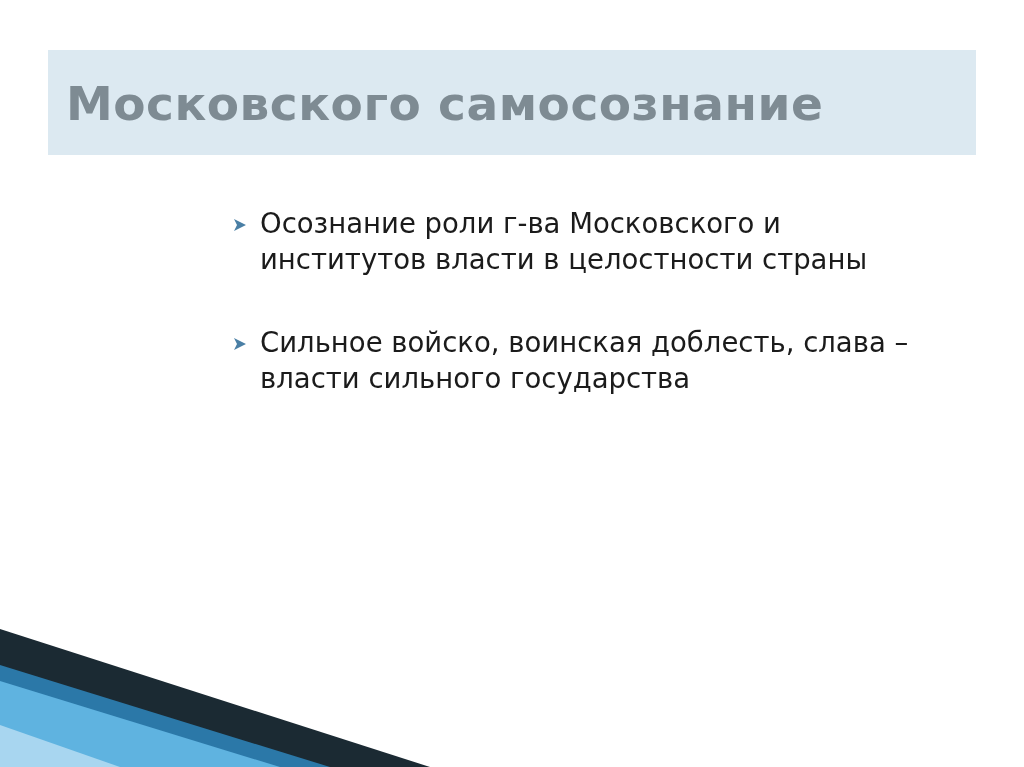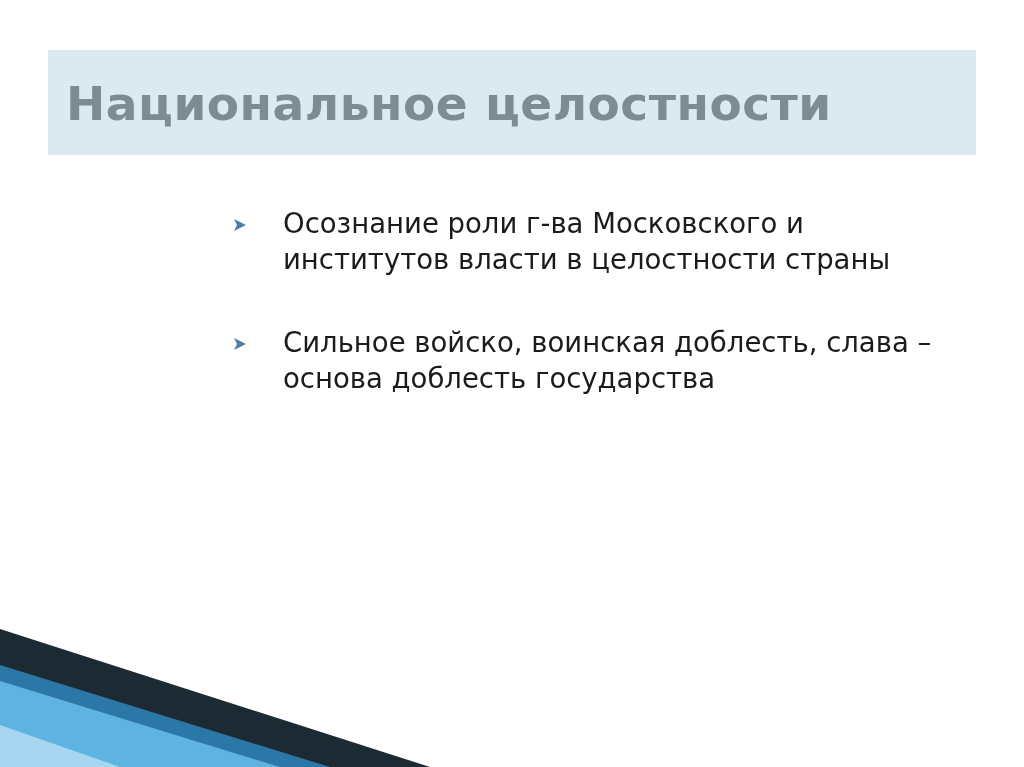--- a/index.html
+++ b/index.html
@@ -51,21 +51,20 @@
     position: absolute;
     left: 232px;
     top: 205px;
     width: 740px;
   }
   .bullet-item {
     position: relative;
     display: flex;
     align-items: flex-start;
     margin-bottom: 46px;
-    gap: 23px;
   }
   .bullet-marker {
     flex: 0 0 auto;
     width: 28px;
     padding-top: 12px;
     color: #4a7fa5;
     font-size: 15px;
     line-height: 1;
   }
   .bullet-marker svg { display: block; }
@@ -90,41 +89,41 @@
     height: 160px;
     pointer-events: none;
   }
 </style>
 </head>
 <body>
 
 <div class="slide">
 
   <div class="title-band"></div>
-  <div class="title-text">Национальное целостности</div>
+  <div class="title-text">Московского самосознание</div>
 
   <div class="bullets">
 
     <div class="bullet-item b1">
       <span class="bullet-marker">
         <svg width="16" height="16" viewBox="0 0 16 16" aria-hidden="true">
           <polygon points="2,2 14,8 2,14 5,8" fill="#4a7fa5"></polygon>
         </svg>
       </span>
       <span class="bullet-text">Осознание роли г-ва Московского и институтов власти в целостности страны</span>
     </div>
 
 
     <div class="bullet-item b3">
       <span class="bullet-marker">
         <svg width="16" height="16" viewBox="0 0 16 16" aria-hidden="true">
           <polygon points="2,2 14,8 2,14 5,8" fill="#4a7fa5"></polygon>
         </svg>
       </span>
-      <span class="bullet-text">Сильное войско, воинская доблесть, слава – основа доблесть государства</span>
+      <span class="bullet-text">Сильное войско, воинская доблесть, слава – власти сильного государства</span>
     </div>
 
   </div>
 
   <div class="ribbon-layer">
     <svg width="640" height="160" viewBox="0 0 640 160" aria-hidden="true">
       <polygon points="0,22 430,160 0,160" fill="#1b2a33"></polygon>
       <polygon points="0,58 330,160 0,160" fill="#2b78a8"></polygon>
       <polygon points="0,74 280,160 0,160" fill="#5fb3e0"></polygon>
       <polygon points="0,118 120,160 0,160" fill="#a8d6f0"></polygon>

